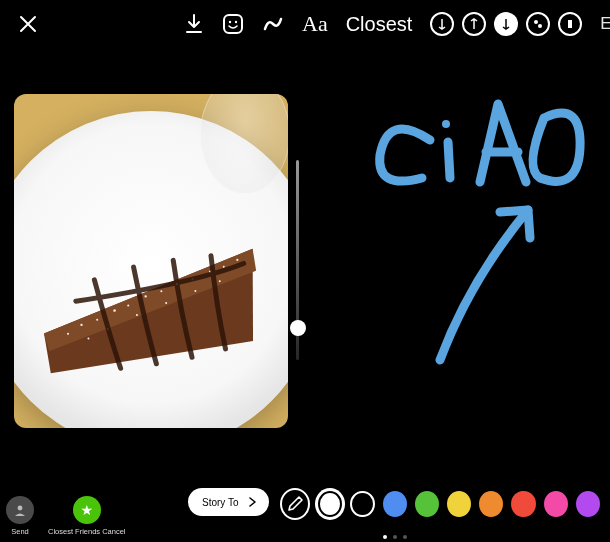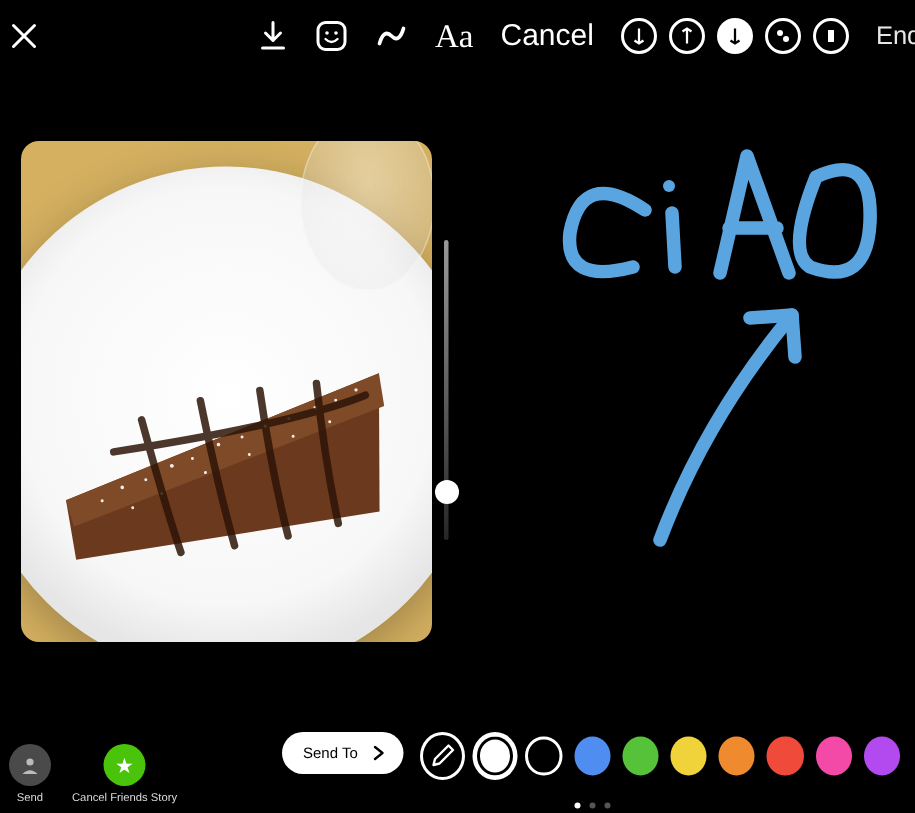--- a/index.html
+++ b/index.html
@@ -11,21 +11,21 @@
     font-family: -apple-system, Helvetica, Arial, sans-serif;
     overflow: hidden;
     position: relative;
   }
   .toolbar {
     position: absolute;
     top: 0; left: 0; right: 0;
     height: 48px;
     display: flex;
     align-items: center;
-    padding: 0 6px;
+    padding: 0 18px;
     gap: 18px;
   }
   .close-x { width: 20px; height: 20px; display:flex; align-items:center; justify-content:center;}
   .icon-svg { display:block; }
   .aa { font-size: 22px; letter-spacing: 0; font-weight: 400; color:#fff; font-family: Georgia, serif;}
   .cancel { font-size: 20px; color:#fff; }
   .pen-circle {
     width: 24px; height: 24px; border-radius: 50%;
     display:flex; align-items:center; justify-content:center;
   }
@@ -179,21 +179,21 @@
         <circle cx="14" cy="9" r="1.2" fill="#fff"></circle>
         <path d="M7 13 Q11 17 15 13" stroke="#fff" stroke-width="1.6" fill="none" stroke-linecap="round"></path>
       </svg>
   </div>
   <div>
     <svg class="icon-svg" width="22" height="22" viewBox="0 0 22 22">
         <path d="M3 16 Q6 6 11 11 T19 6" stroke="#fff" stroke-width="2.5" fill="none" stroke-linecap="round"></path>
       </svg>
   </div>
   <span class="aa">Aa</span>
-  <span class="cancel">Cancel</span>
+  <span class="cancel">Closest</span>
 
   <div class="toolbar-right-group">
     <div class="pen-circle outline">
       <svg width="12" height="12" viewBox="0 0 12 12">
           <path d="M6 1 L6 11 M3 9 L6 11 L9 9" stroke="#fff" stroke-width="1.5" fill="none"></path>
         </svg>
     </div>
     <div class="pen-circle outline">
       <svg width="12" height="12" viewBox="0 0 12 12">
           <path d="M6 11 L6 1 M3 3 L6 1 L9 3" stroke="#fff" stroke-width="1.5" fill="none"></path>
@@ -281,26 +281,26 @@
     <div class="story-circle grey">
       <svg width="14" height="14" viewBox="0 0 14 14">
           <circle cx="7" cy="5" r="2.4" fill="#bbb"></circle>
           <path d="M2 13 Q7 8 12 13" fill="#bbb"></path>
         </svg>
     </div>
     <span class="story-label">Send</span>
   </div>
   <div class="story-chip">
     <div class="story-circle green">★</div>
-    <span class="story-label">Cancel Friends Story</span>
+    <span class="story-label">Closest Friends Cancel</span>
   </div>
 </div>
 
 <div class="send-to">
-  <span>Send To</span>
+  <span>Story To</span>
   <svg class="chev" viewBox="0 0 14 14">
       <path d="M5 3 L10 7 L5 11" stroke="#000" stroke-width="1.6" fill="none" stroke-linecap="round" stroke-linejoin="round"></path>
     </svg>
 </div>
 
 <div class="color-row">
   <div class="eyedrop">
     <svg width="18" height="18" viewBox="0 0 18 18">
         <path d="M13 2 L16 5 L7 14 L3 15 L4 11 Z" stroke="#fff" stroke-width="1.6" fill="none" stroke-linejoin="round"></path>
       </svg>

